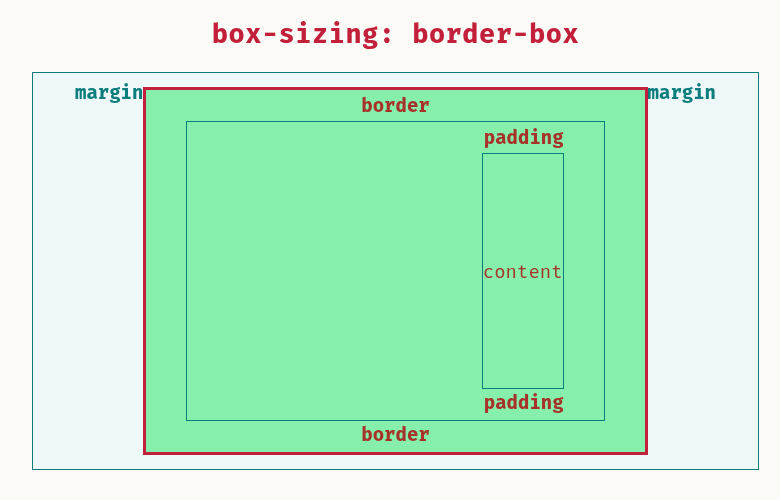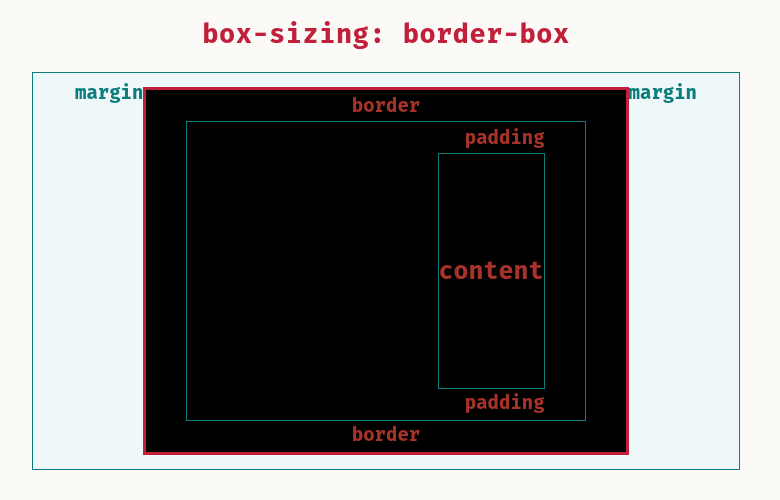--- a/index.html
+++ b/index.html
@@ -8,21 +8,21 @@
     width: 780px;
     height: 500px;
     background: #fbfaf7;
     font-family: "Fira Mono", "Consolas", "Menlo", monospace;
     overflow: hidden;
   }
   .wrap {
     box-sizing: border-box;
     width: 780px;
     height: 500px;
-    padding: 18px 40px 30px 32px;
+    padding: 18px 21px 30px 32px;
     display: flex;
     flex-direction: column;
   }
   .title {
     text-align: center;
     font-size: 27px;
     font-weight: 700;
     color: #c2203a;
     letter-spacing: 0.5px;
     margin: 0 0 22px 0;
@@ -42,21 +42,21 @@
     background: #eef8f8;
     border: 1px solid #0b7d7d;
     box-sizing: border-box;
     padding: 10px 42px 10px 42px;
     display: flex;
     flex-direction: row;
   }
   
   .border-box {
     flex: 1;
-    background: #000000;
+    background: #86efac;
     border: 3px solid #c2203a;
     box-sizing: border-box;
     padding: 6px 40px 6px 40px;
     display: flex;
     flex-direction: column;
     margin: 4px 0;
   }
   
   .padding-box {
     flex: 1;
@@ -72,22 +72,22 @@
   .content-box {
     flex: 1;
     border: 1px solid #0b7d7d;
     box-sizing: border-box;
     display: flex;
     align-items: center;
     justify-content: center;
     margin: 4px 0;
   }
   .content-label {
-    font-weight: 700;
-    font-size: 25px;
+    font-weight: 400;
+    font-size: 19px;
     color: #a7322a;
   }
 </style>
 </head>
 <body>
 
 <div class="wrap">
   <div class="title">box-sizing: border-box</div>
 
   <div class="margin-box">

